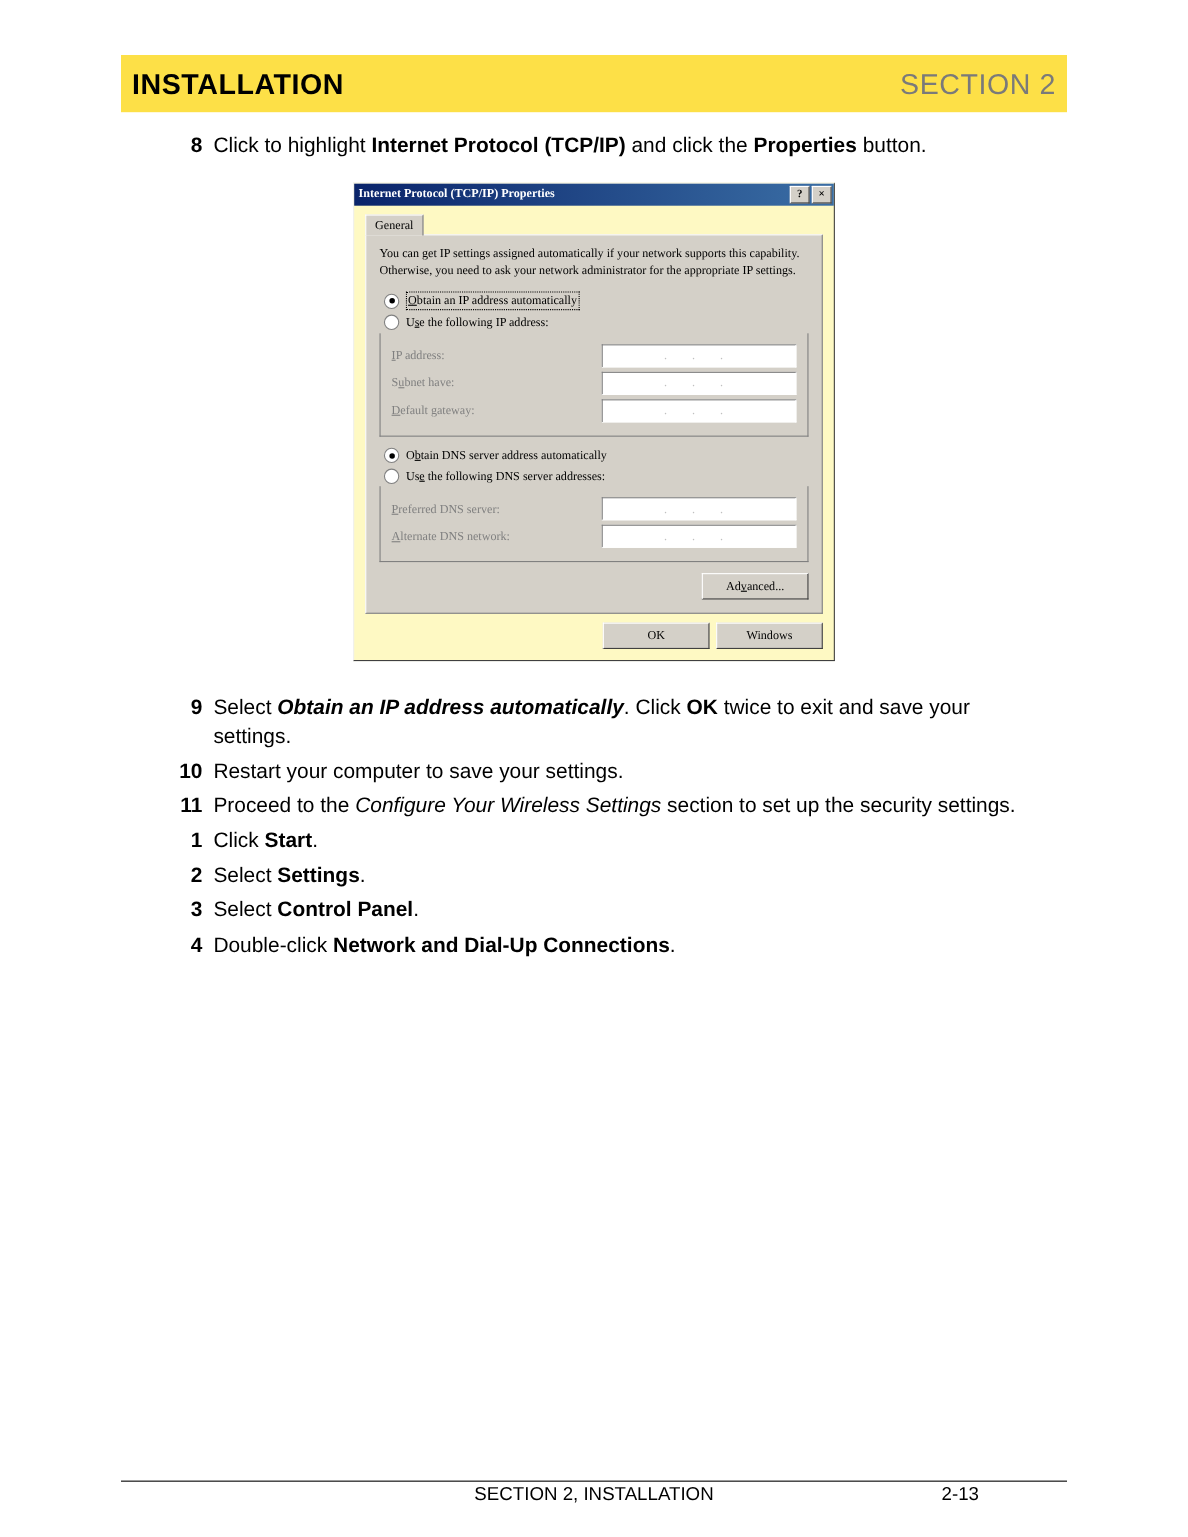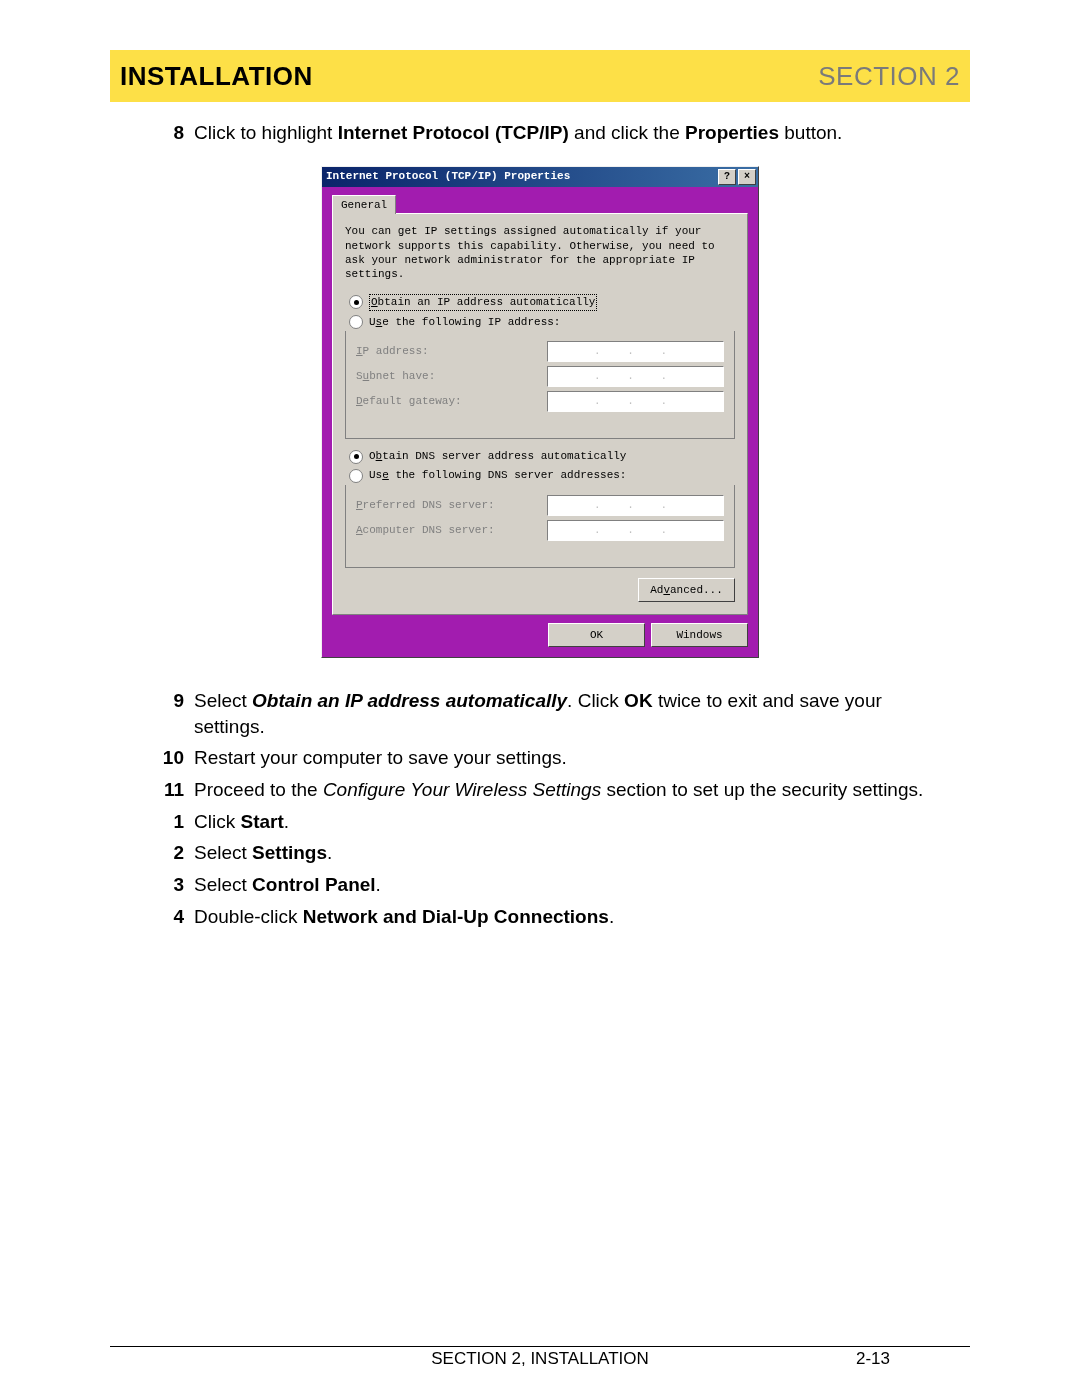--- a/index.html
+++ b/index.html
@@ -59,26 +59,26 @@
   }
   .step-text b { font-weight: bold; }
   .step-text i { font-style: italic; }
   .dialog-wrap {
     display: flex;
     justify-content: center;
     margin: 20px 0 30px 0;
   }
   .dialog {
     width: 436px;
-    background: #a21caf;
+    background: #fef9c3;
     border-top: 1px solid #f0f0f0;
     border-left: 1px solid #f0f0f0;
     border-right: 1px solid #404040;
     border-bottom: 1px solid #404040;
-    font-family: Liberation Mono, monospace;
+    font-family: Liberation Serif, serif;
     font-size: 11px;
   }
   .titlebar {
     background: linear-gradient(to right, #0a246a, #3a6ea5);
     color: #fff;
     height: 20px;
     display: flex;
     align-items: center;
     justify-content: space-between;
     padding: 0 2px 0 4px;
@@ -163,21 +163,21 @@
     font-size: 11px;
   }
   .radio-label.focus {
     border: 1px dotted #000;
     padding: 0 1px;
   }
   .radio-label u { text-decoration: underline; }
   .fieldset {
     border: 1px solid #808080;
     border-top: none;
-    padding: 6px 10px 22px 10px;
+    padding: 6px 10px 8px 10px;
     margin-top: -2px;
     margin-bottom: 10px;
   }
   .field-row {
     display: flex;
     align-items: center;
     justify-content: space-between;
     margin: 4px 0;
   }
   .field-label {
@@ -308,21 +308,21 @@
                 <div class="radio-dot"></div>
                 <span class="radio-label">Us<u>e</u><span> the following DNS server addresses:</span></span>
               </div>
             </div>
             <div class="fieldset">
               <div class="field-row">
                 <span class="field-label"><u>P</u><span>referred DNS server:</span></span>
                 <div class="field-input">. . .</div>
               </div>
               <div class="field-row">
-                <span class="field-label"><u>A</u><span>computer DNS server:</span></span>
+                <span class="field-label"><u>A</u><span>lternate DNS network:</span></span>
                 <div class="field-input">. . .</div>
               </div>
             </div>
 
             <div class="btn-row">
               <div class="win-btn">Ad<u>v</u><span>anced...</span></div>
             </div>
           </div>
           <div class="btn-row">
             <div class="win-btn">OK</div>

